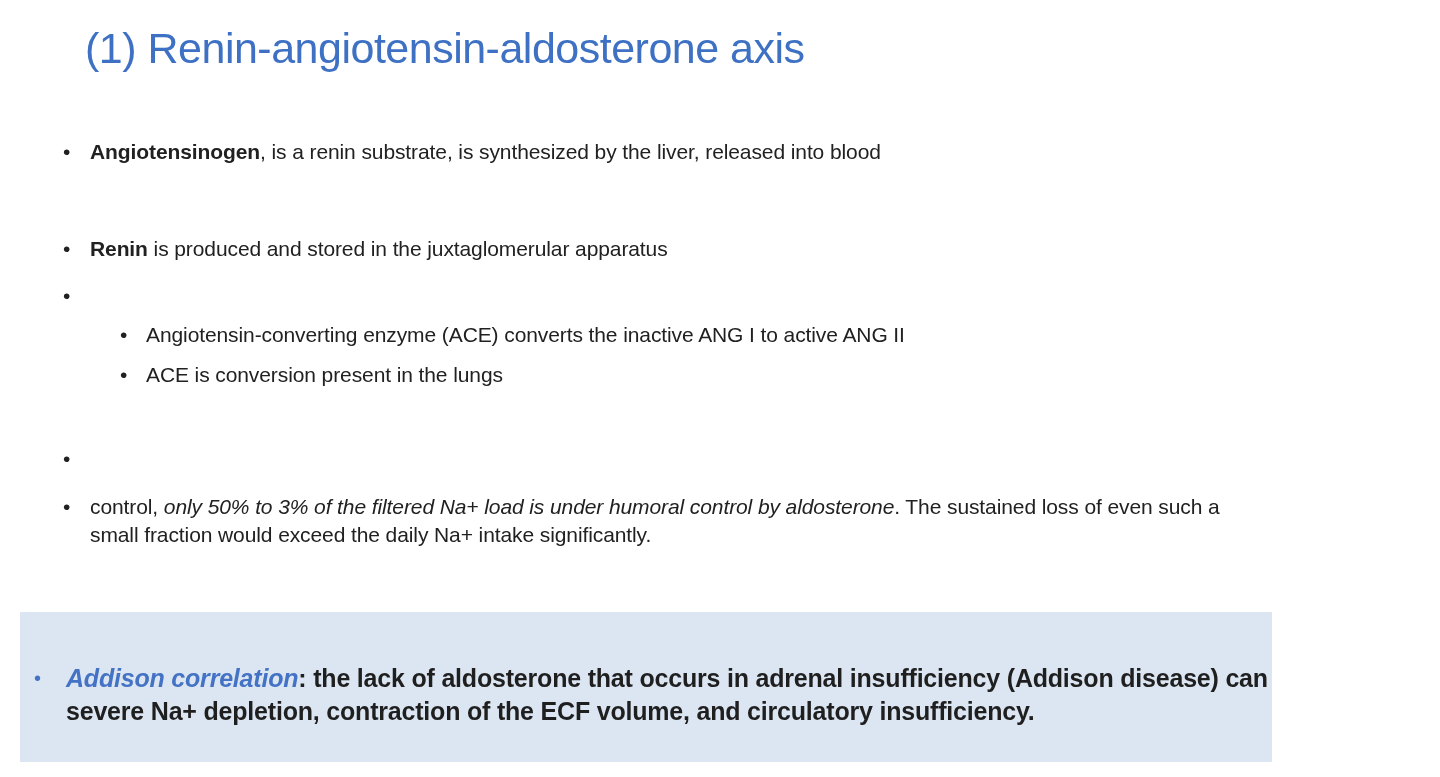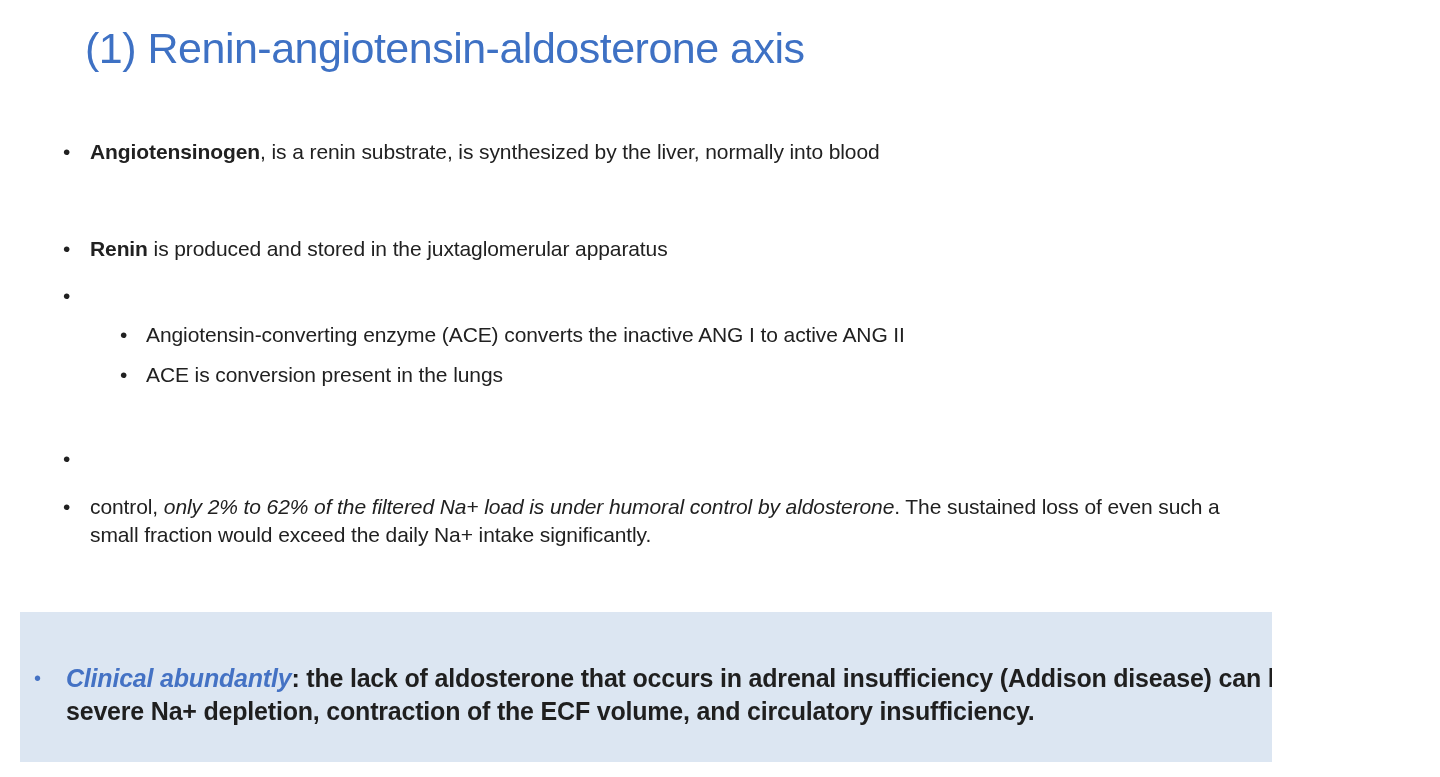--- a/index.html
+++ b/index.html
@@ -103,21 +103,21 @@
 <body>
 
 <div class="slide">
 
   <h1 class="title">(1) Renin-angiotensin-aldosterone axis</h1>
 
   <div class="content">
 
     <div class="bullet l1 b1">
       <span class="marker">•</span>
-      <p class="text"><span class="bold">Angiotensinogen</span><span>, is a renin substrate, is synthesized by the liver, normally into blood</span></p>
+      <p class="text"><span class="bold">Angiotensinogen</span><span>, is a renin substrate, is synthesized by the liver, released into blood</span></p>
     </div>
 
     <div class="bullet l1 b2">
       <span class="marker">•</span>
       <p class="text"><span class="bold">Renin</span><span> is produced and stored in the juxtaglomerular apparatus</span></p>
     </div>
 
     <div class="bullet l1 b3">
       <span class="marker">•</span>
     </div>
@@ -131,25 +131,25 @@
       <span class="marker">•</span>
       <p class="text">ACE is conversion present in the lungs</p>
     </div>
 
     <div class="bullet l1 b4">
       <span class="marker">•</span>
     </div>
 
     <div class="bullet l1 b5">
       <span class="marker">•</span>
-      <p class="text"><span>control, </span><span class="italic">only 2% to 62% of the filtered Na+ load is under humoral control by aldosterone</span><span>. The sustained loss of even such a small fraction would exceed the daily Na+ intake significantly.</span></p>
+      <p class="text"><span>control, </span><span class="italic">only 50% to 3% of the filtered Na+ load is under humoral control by aldosterone</span><span>. The sustained loss of even such a small fraction would exceed the daily Na+ intake significantly.</span></p>
     </div>
 
   </div>
 
   <div class="callout">
     <div class="bullet">
       <span class="marker">•</span>
-      <p class="text"><span class="lead">Clinical abundantly</span><span>: the lack of aldosterone that occurs in adrenal insufficiency (Addison disease) can lead to severe Na+ depletion, contraction of the ECF volume, and circulatory insufficiency.</span></p>
+      <p class="text"><span class="lead">Addison correlation</span><span>: the lack of aldosterone that occurs in adrenal insufficiency (Addison disease) can lead to severe Na+ depletion, contraction of the ECF volume, and circulatory insufficiency.</span></p>
     </div>
   </div>
 
 </div>
 
 </body></html>

